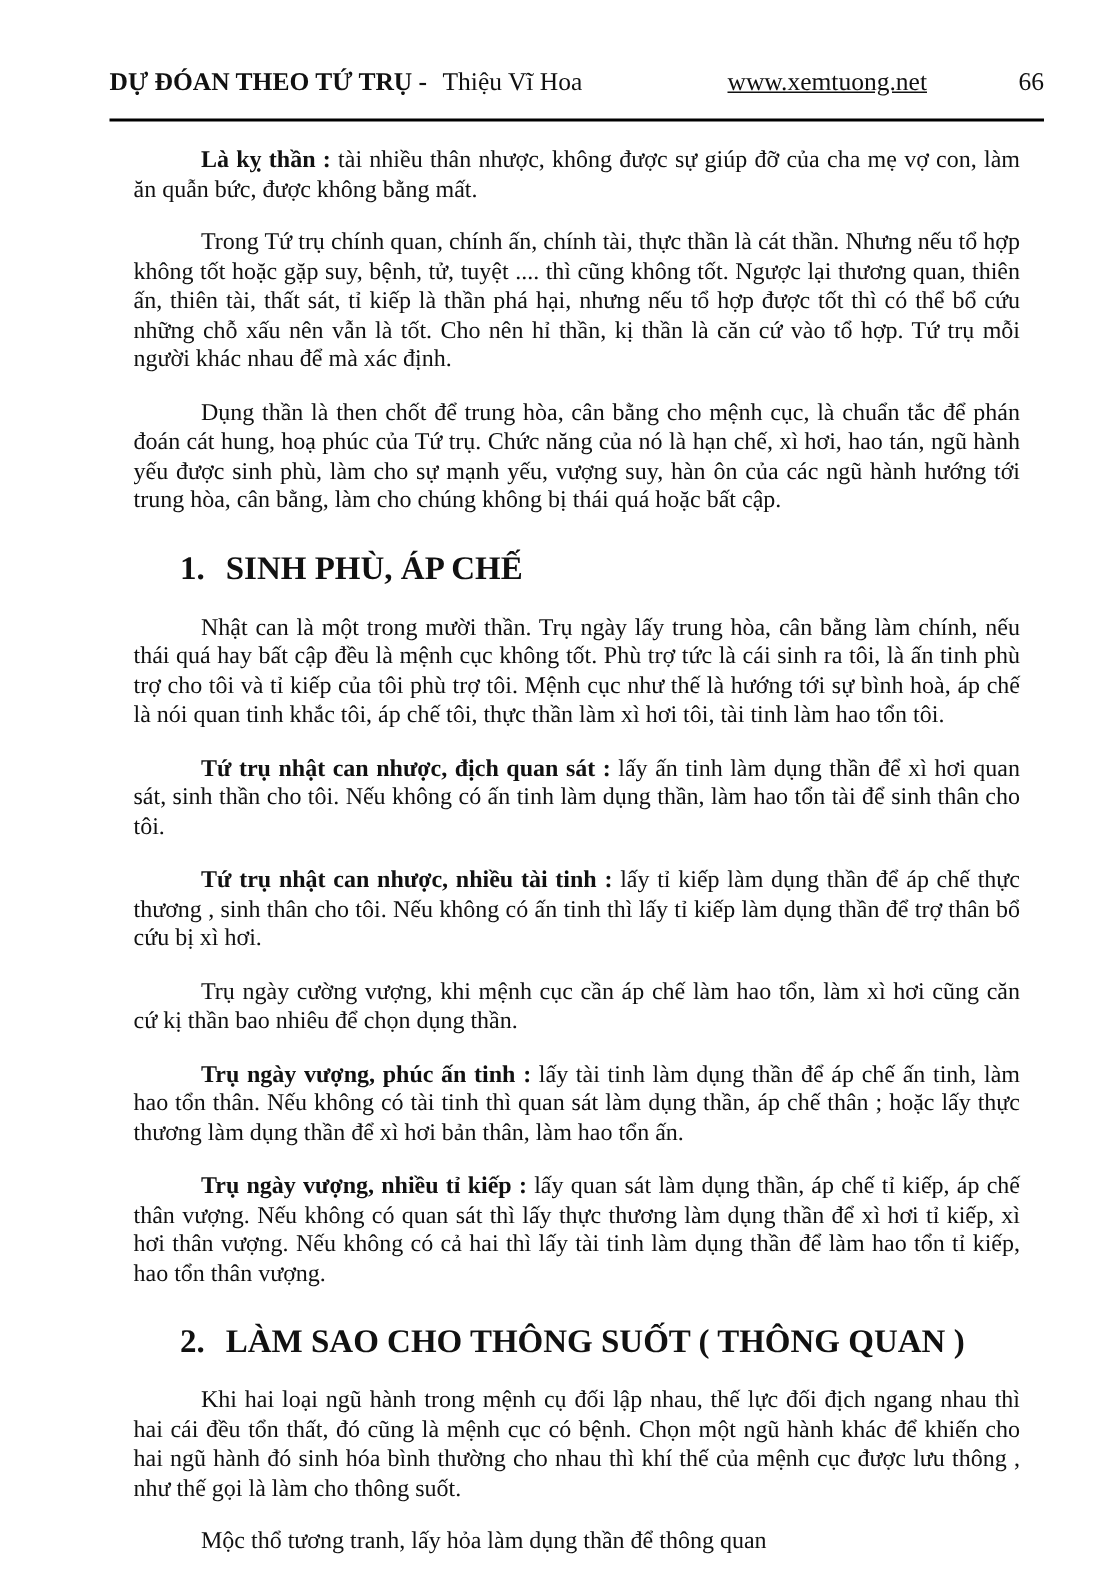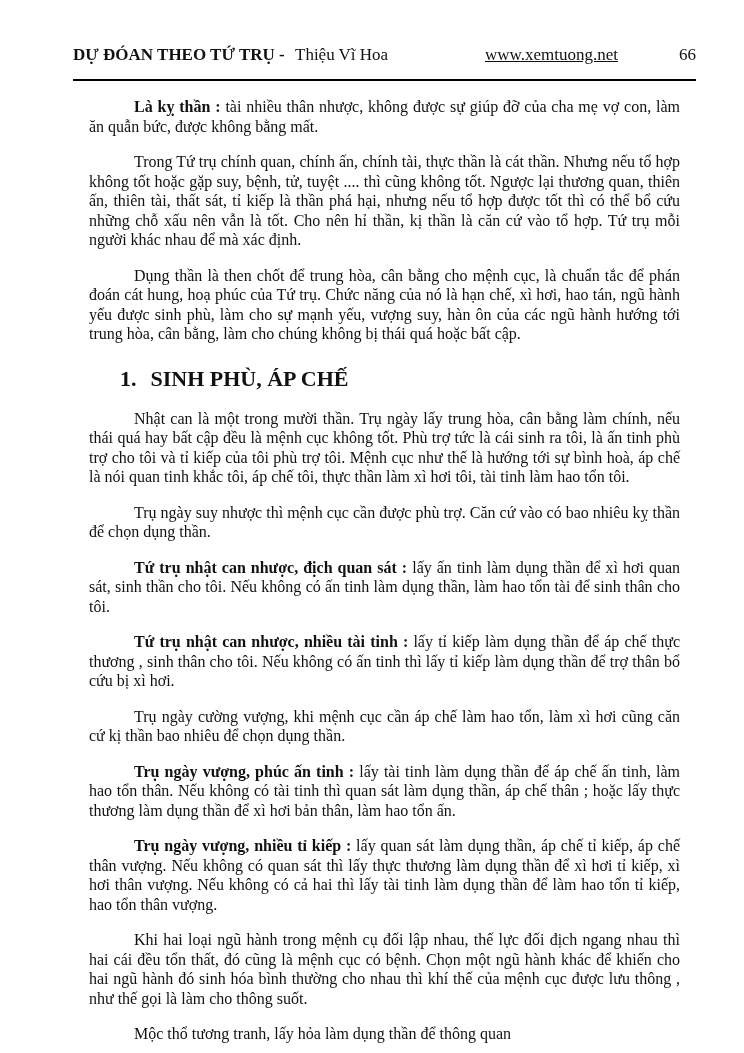--- a/index.html
+++ b/index.html
@@ -86,22 +86,22 @@
     <span class="website">www.xemtuong.net</span>
     <span class="page-number">66</span>
   </div>
   <hr class="rule">
   <div class="doc-body">
       <p class="para"><b>Là kỵ thần :</b><span> tài nhiều thân nhược, không được sự giúp đỡ của cha mẹ vợ con, làm ăn quẫn bức, được không bằng mất.</span></p>
       <p class="para"><span>Trong Tứ trụ chính quan, chính ấn, chính tài, thực thần là cát thần. Nhưng nếu tổ hợp không tốt hoặc gặp suy, bệnh, tử, tuyệt .... thì cũng không tốt. Ngược lại thương quan, thiên ấn, thiên tài, thất sát, tỉ kiếp là thần phá hại, nhưng nếu tổ hợp được tốt thì có thể bổ cứu những chỗ xấu nên vẫn là tốt. Cho nên hỉ thần, kị thần là căn cứ vào tổ hợp. Tứ trụ mỗi người khác nhau để mà xác định.</span></p>
       <p class="para"><span>Dụng thần là then chốt để trung hòa, cân bằng cho mệnh cục, là chuẩn tắc để phán đoán cát hung, hoạ phúc của Tứ trụ. Chức năng của nó là hạn chế, xì hơi, hao tán, ngũ hành yếu được sinh phù, làm cho sự mạnh yếu, vượng suy, hàn ôn của các ngũ hành hướng tới trung hòa, cân bằng, làm cho chúng không bị thái quá hoặc bất cập.</span></p>
       <div class="heading"><span class="h-num">1.</span><span>SINH PHÙ, ÁP CHẾ</span></div>
       <p class="para"><span>Nhật can là một trong mười thần. Trụ ngày lấy trung hòa, cân bằng làm chính, nếu thái quá hay bất cập đều là mệnh cục không tốt. Phù trợ tức là cái sinh ra tôi, là ấn tinh phù trợ cho tôi và tỉ kiếp của tôi phù trợ tôi. Mệnh cục như thế là hướng tới sự bình hoà, áp chế là nói quan tinh khắc tôi, áp chế tôi, thực thần làm xì hơi tôi, tài tinh làm hao tổn tôi.</span></p>
-      <p class="para"><span>Trụ ngày suy nhược thì mệnh cục cần được phù trợ. Căn cứ vào có bao nhiêu kỵ thần để chọn dụng thần.</span></p>
       <p class="para"><b>Tứ trụ nhật can nhược, địch quan sát :</b><span> lấy ấn tinh làm dụng thần để xì hơi quan sát, sinh thần cho tôi. Nếu không có ấn tinh làm dụng thần, làm hao tổn tài để sinh thân cho tôi.</span></p>
       <p class="para"><b>Tứ trụ nhật can nhược, nhiều tài tinh :</b><span> lấy tỉ kiếp làm dụng thần để áp chế thực thương , sinh thân cho tôi. Nếu không có ấn tinh thì lấy tỉ kiếp làm dụng thần để trợ thân bổ cứu bị xì hơi.</span></p>
       <p class="para"><span>Trụ ngày cường vượng, khi mệnh cục cần áp chế làm hao tổn, làm xì hơi cũng căn cứ kị thần bao nhiêu để chọn dụng thần.</span></p>
       <p class="para"><b>Trụ ngày vượng, phúc ấn tinh :</b><span> lấy tài tinh làm dụng thần để áp chế ấn tinh, làm hao tổn thân. Nếu không có tài tinh thì quan sát làm dụng thần, áp chế thân ; hoặc lấy thực thương làm dụng thần để xì hơi bản thân, làm hao tổn ấn.</span></p>
       <p class="para"><b>Trụ ngày vượng, nhiều tỉ kiếp :</b><span> lấy quan sát làm dụng thần, áp chế tỉ kiếp, áp chế thân vượng. Nếu không có quan sát thì lấy thực thương làm dụng thần để xì hơi tỉ kiếp, xì hơi thân vượng. Nếu không có cả hai thì lấy tài tinh làm dụng thần để làm hao tổn tỉ kiếp, hao tổn thân vượng.</span></p>
+      <div class="heading"><span class="h-num">2.</span><span>LÀM SAO CHO THÔNG SUỐT ( THÔNG QUAN )</span></div>
       <p class="para"><span>Khi hai loại ngũ hành trong mệnh cụ đối lập nhau, thế lực đối địch ngang nhau thì hai cái đều tổn thất, đó cũng là mệnh cục có bệnh. Chọn một ngũ hành khác để khiến cho hai ngũ hành đó sinh hóa bình thường cho nhau thì khí thế của mệnh cục được lưu thông , như thế gọi là làm cho thông suốt.</span></p>
       <p class="para"><span>Mộc thổ tương tranh, lấy hỏa làm dụng thần để thông quan</span></p>
     </div>
 </div>
 
 </body></html>

